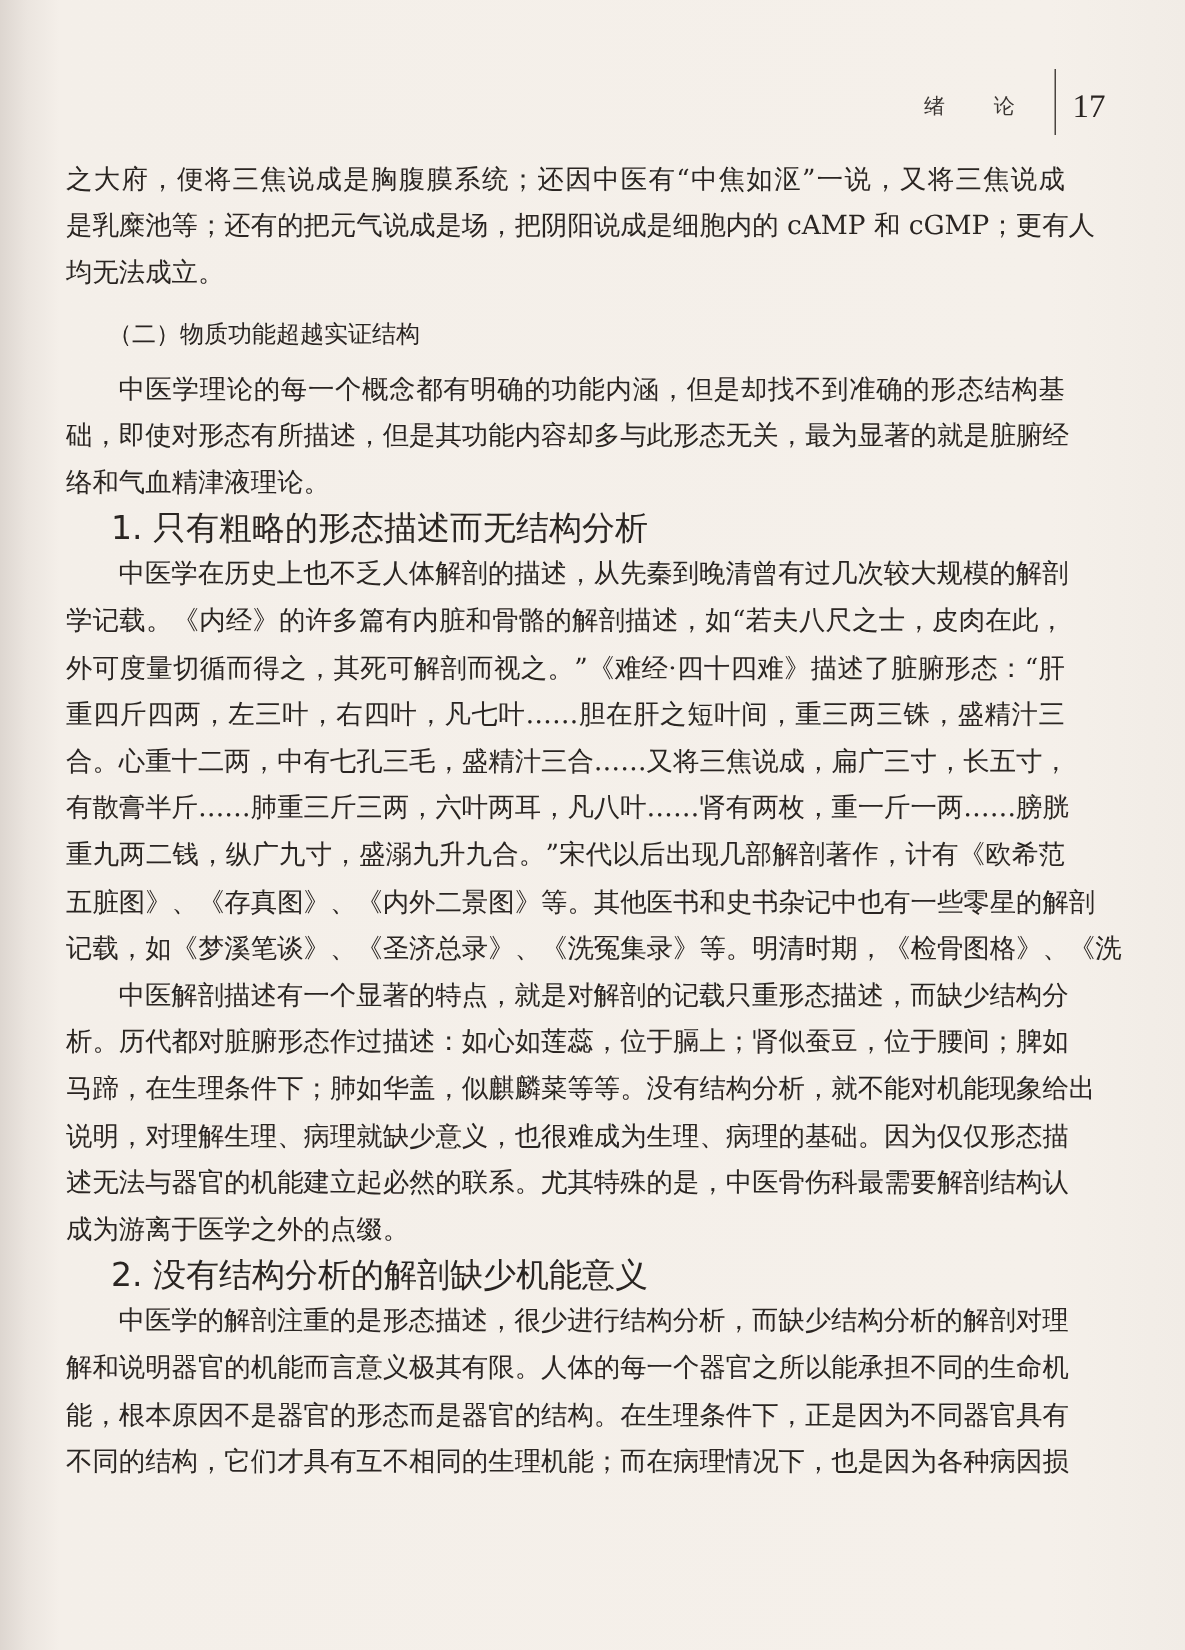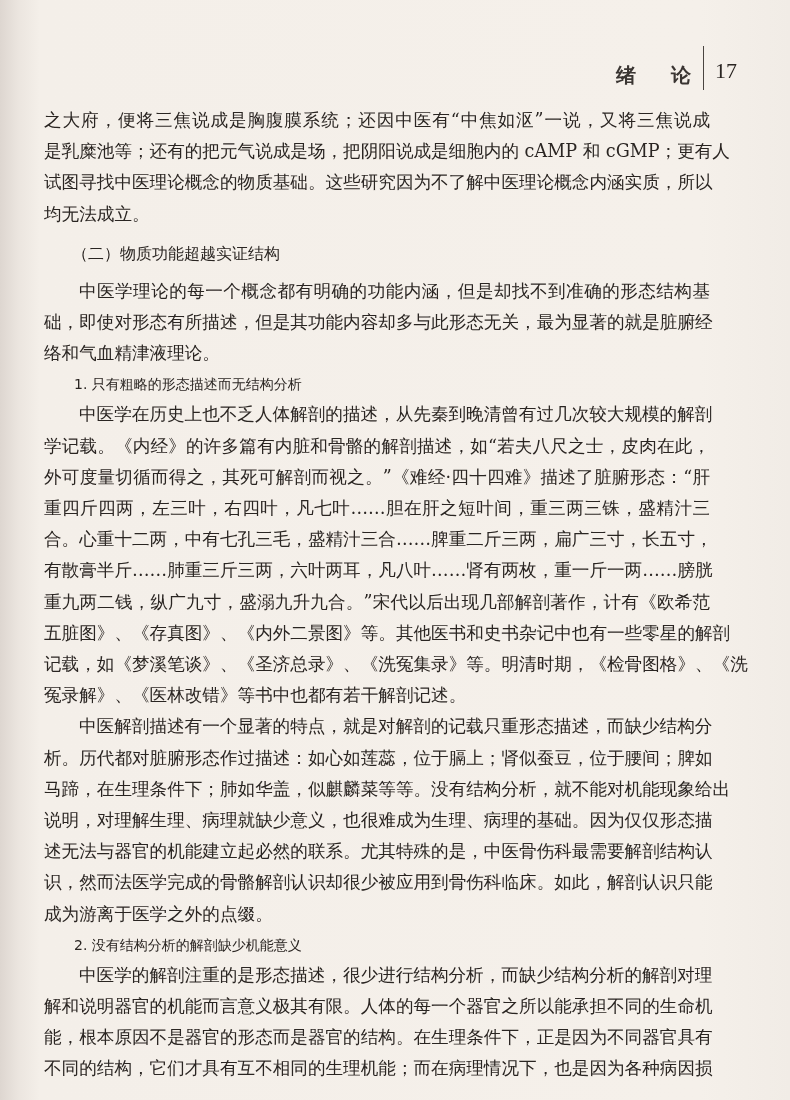--- a/index.html
+++ b/index.html
@@ -12,21 +12,21 @@
   }
   .page {
     position: absolute; left: 0; top: 0; width: 790px; height: 1100px;
     background: linear-gradient(90deg, #ddd6d0 0px, #ebe5df 18px, #f4efe9 40px, #f5f0ea 700px, #f1ece6 790px);
   }
   .header {
     position: absolute; top: 0; left: 0; width: 790px; height: 95px;
   }
   .header-title {
     position: absolute; left: 616px; top: 62px;
-    font-size: 20px; letter-spacing: 14px; color: #3a3532; font-weight: bold;
+    font-size: 14px; letter-spacing: 14px; color: #3a3532;
   }
   .header-bar {
     position: absolute; left: 703px; top: 46px; width: 1px; height: 44px;
     background: #4a4440;
   }
   .page-number {
     position: absolute; left: 715px; top: 58px;
     font-family: Liberation Serif, serif;
     font-size: 22px; color: #2a2522;
   }
@@ -36,74 +36,71 @@
     text-align: justify; text-align-last: left;
   }
   .content p { margin: 0; }
   .line { display: block; white-space: nowrap; text-align: justify; text-align-last: justify; }
   .line.last { text-align-last: left; }
   .h2 {
     font-size: 16px; line-height: 44px; padding-left: 28px; margin: 2px 0 0 0;
   }
   .h3 {
     font-family: "DejaVu Sans", "Liberation Sans", sans-serif;
-    font-size: 14px; line-height: 30px; padding-left: 30px; font-weight: normal;
+    font-size: 22px; line-height: 30px; padding-left: 30px; font-weight: normal;
   }
   .first-line { padding-left: 35px; }
 </style>
 </head>
 <body>
 
 <div class="page">
 
   <div class="header">
     <span class="header-title">绪 论</span>
     <span class="header-bar"></span>
     <span class="page-number">17</span>
   </div>
 
   <div class="content">
 
     <p>
       <span class="line">之大府，便将三焦说成是胸腹膜系统；还因中医有“中焦如沤”一说，又将三焦说成</span>
       <span class="line">是乳糜池等；还有的把元气说成是场，把阴阳说成是细胞内的 cAMP 和 cGMP；更有人</span>
-      <span class="line">试图寻找中医理论概念的物质基础。这些研究因为不了解中医理论概念内涵实质，所以</span>
       <span class="line last">均无法成立。</span>
     </p>
 
     <div class="h2">（二）物质功能超越实证结构</div>
 
     <p>
       <span class="line first-line">中医学理论的每一个概念都有明确的功能内涵，但是却找不到准确的形态结构基</span>
       <span class="line">础，即使对形态有所描述，但是其功能内容却多与此形态无关，最为显著的就是脏腑经</span>
       <span class="line last">络和气血精津液理论。</span>
     </p>
 
     <div class="h3">1. 只有粗略的形态描述而无结构分析</div>
 
     <p>
       <span class="line first-line">中医学在历史上也不乏人体解剖的描述，从先秦到晚清曾有过几次较大规模的解剖</span>
       <span class="line">学记载。《内经》的许多篇有内脏和骨骼的解剖描述，如“若夫八尺之士，皮肉在此，</span>
       <span class="line">外可度量切循而得之，其死可解剖而视之。”《难经·四十四难》描述了脏腑形态：“肝</span>
       <span class="line">重四斤四两，左三叶，右四叶，凡七叶……胆在肝之短叶间，重三两三铢，盛精汁三</span>
-      <span class="line">合。心重十二两，中有七孔三毛，盛精汁三合……脾重二斤三两，扁广三寸，长五寸，</span>
+      <span class="line">合。心重十二两，中有七孔三毛，盛精汁三合……又将三焦说成，扁广三寸，长五寸，</span>
       <span class="line">有散膏半斤……肺重三斤三两，六叶两耳，凡八叶……肾有两枚，重一斤一两……膀胱</span>
       <span class="line">重九两二钱，纵广九寸，盛溺九升九合。”宋代以后出现几部解剖著作，计有《欧希范</span>
       <span class="line">五脏图》、《存真图》、《内外二景图》等。其他医书和史书杂记中也有一些零星的解剖</span>
       <span class="line">记载，如《梦溪笔谈》、《圣济总录》、《洗冤集录》等。明清时期，《检骨图格》、《洗</span>
-      <span class="line last">冤录解》、《医林改错》等书中也都有若干解剖记述。</span>
     </p>
 
     <p>
       <span class="line first-line">中医解剖描述有一个显著的特点，就是对解剖的记载只重形态描述，而缺少结构分</span>
       <span class="line">析。历代都对脏腑形态作过描述：如心如莲蕊，位于膈上；肾似蚕豆，位于腰间；脾如</span>
       <span class="line">马蹄，在生理条件下；肺如华盖，似麒麟菜等等。没有结构分析，就不能对机能现象给出</span>
       <span class="line">说明，对理解生理、病理就缺少意义，也很难成为生理、病理的基础。因为仅仅形态描</span>
       <span class="line">述无法与器官的机能建立起必然的联系。尤其特殊的是，中医骨伤科最需要解剖结构认</span>
-      <span class="line">识，然而法医学完成的骨骼解剖认识却很少被应用到骨伤科临床。如此，解剖认识只能</span>
       <span class="line last">成为游离于医学之外的点缀。</span>
     </p>
 
     <div class="h3">2. 没有结构分析的解剖缺少机能意义</div>
 
     <p>
       <span class="line first-line">中医学的解剖注重的是形态描述，很少进行结构分析，而缺少结构分析的解剖对理</span>
       <span class="line">解和说明器官的机能而言意义极其有限。人体的每一个器官之所以能承担不同的生命机</span>
       <span class="line">能，根本原因不是器官的形态而是器官的结构。在生理条件下，正是因为不同器官具有</span>
       <span class="line">不同的结构，它们才具有互不相同的生理机能；而在病理情况下，也是因为各种病因损</span>

